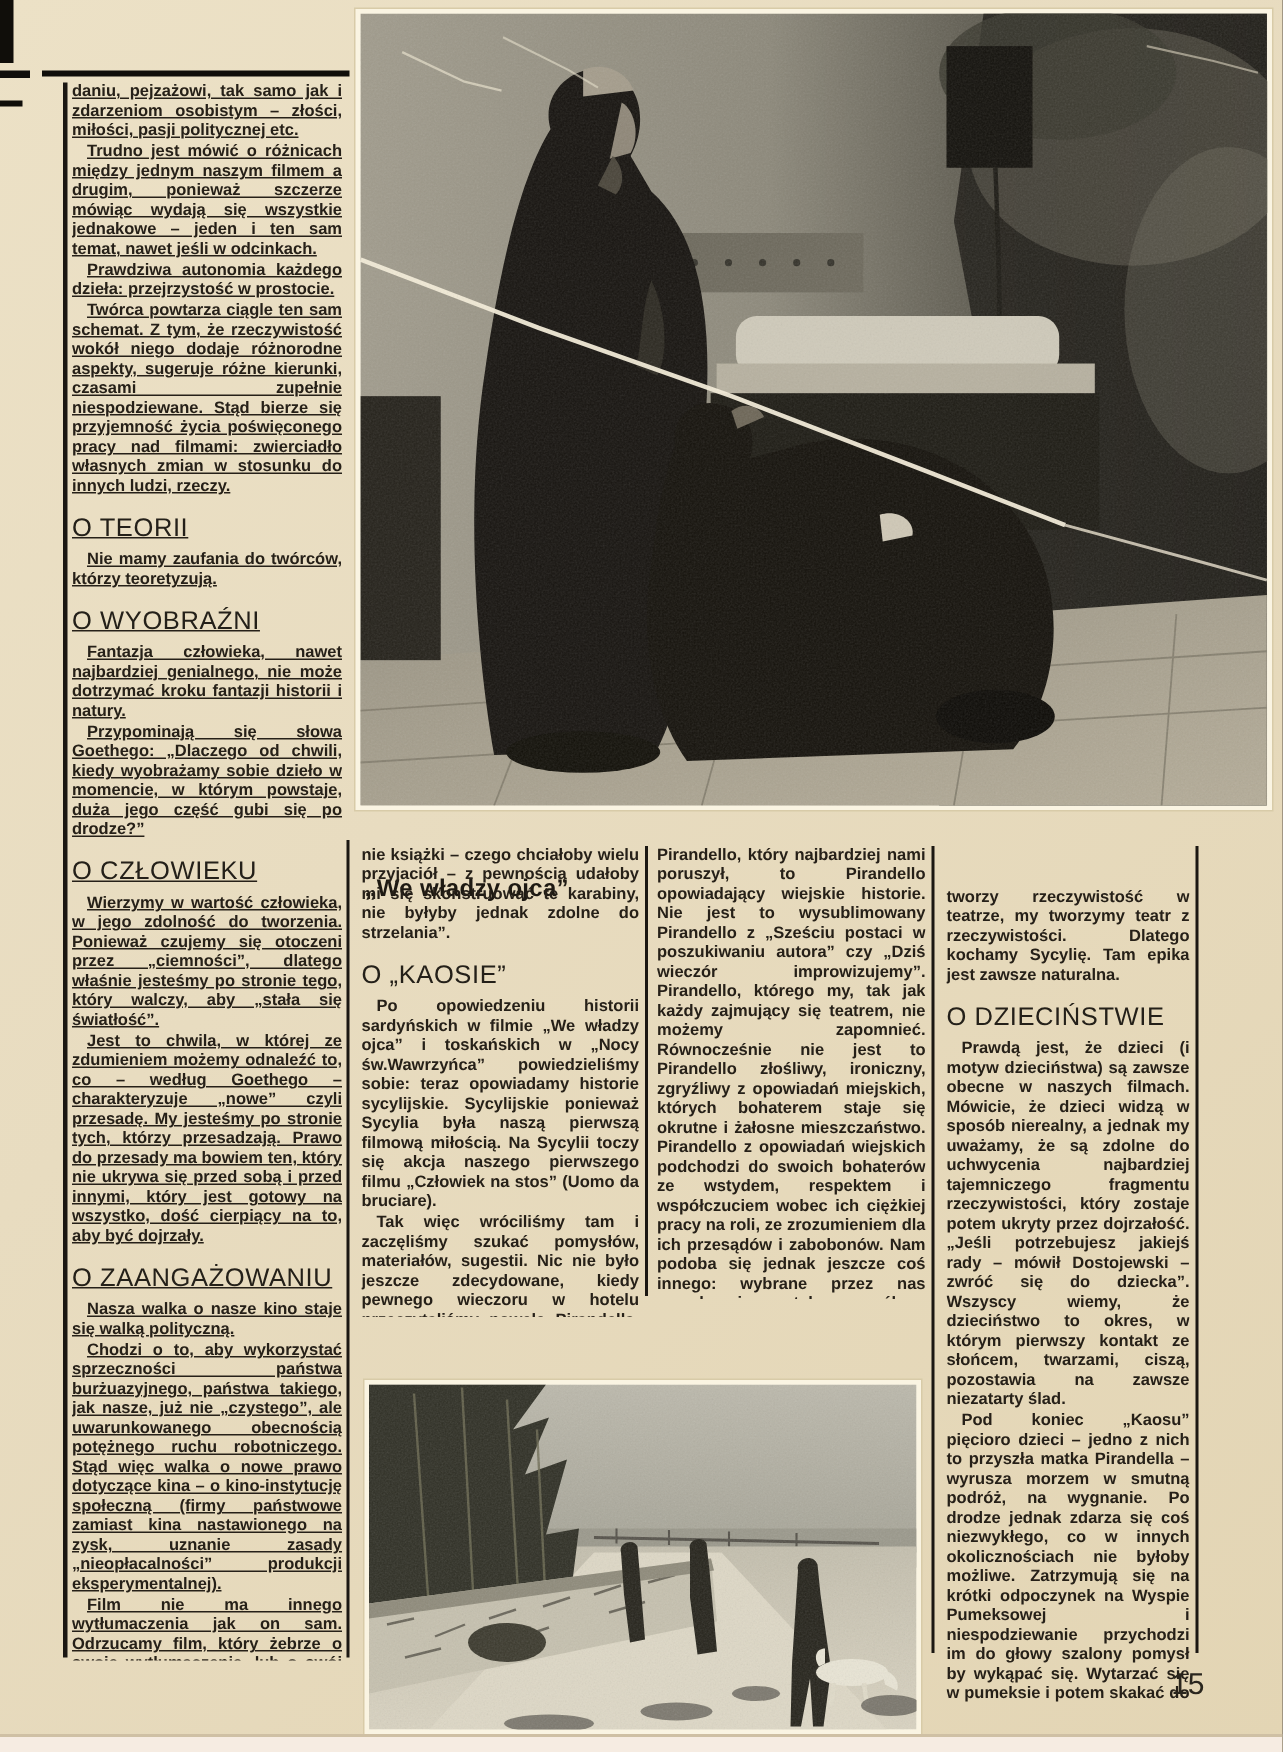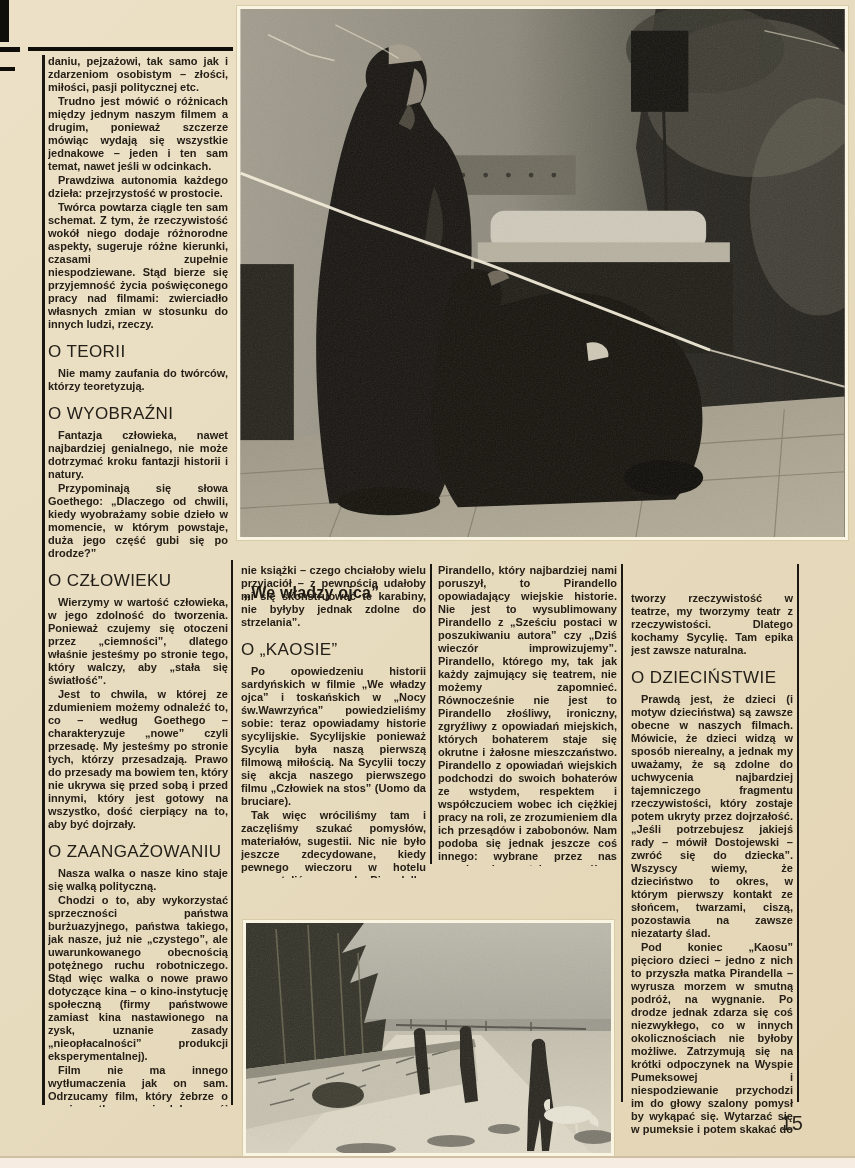--- a/index.html
+++ b/index.html
@@ -22,21 +22,21 @@
   .rule-c23{left:430px;top:564px;width:2px;height:300px;}
   .rule-c34{left:621px;top:564px;width:2px;height:538px;}
   .rule-right{left:797px;top:564px;width:2px;height:538px;}
   
   .col{position:absolute;overflow:hidden;font-size:11px;line-height:13px;font-weight:600;
        text-align:justify;letter-spacing:0;}
   .col p{margin:0 0 1px 0;text-indent:10px;}
   .col p.noindent{text-indent:0;}
   .col h2{font-size:17px;line-height:21px;font-weight:400;letter-spacing:.4px;
           margin:10px 0 5px 0;color:#242019;text-align:left;}
-  .col1{left:48px;top:55px;width:180px;height:1052px;}
+  .col1{left:48px;top:55px;width:180px;height:1052px;text-decoration:underline;}
   .col2{left:241px;top:564px;width:185px;height:314px;}
   .col3{left:438px;top:564px;width:179px;height:302px;}
   .col4{left:631px;top:592px;width:162px;height:545px;}
   .caption{position:absolute;font-size:16px;font-weight:700;letter-spacing:.2px;color:#1d1912;margin-top:40px;}
   .caption-top{left:243px;top:544px;}
   .caption-kaos{left:243px;top:888px;}
   .pageno{position:absolute;left:748px;top:1112px;width:55px;text-align:right;
           font-size:20px;font-weight:400;color:#2a261e;}
   
   .photo{position:absolute;background:#faf4e2;box-shadow:0 0 0 1px #d8cba8;}

